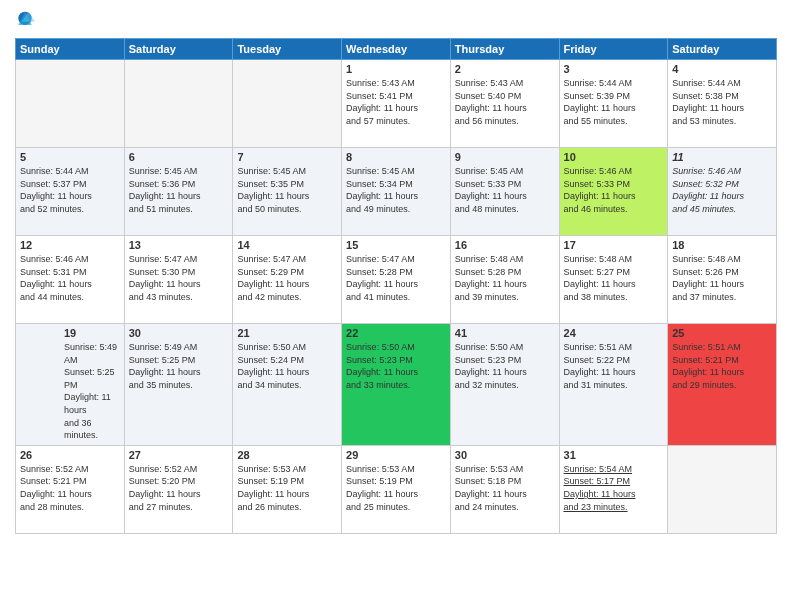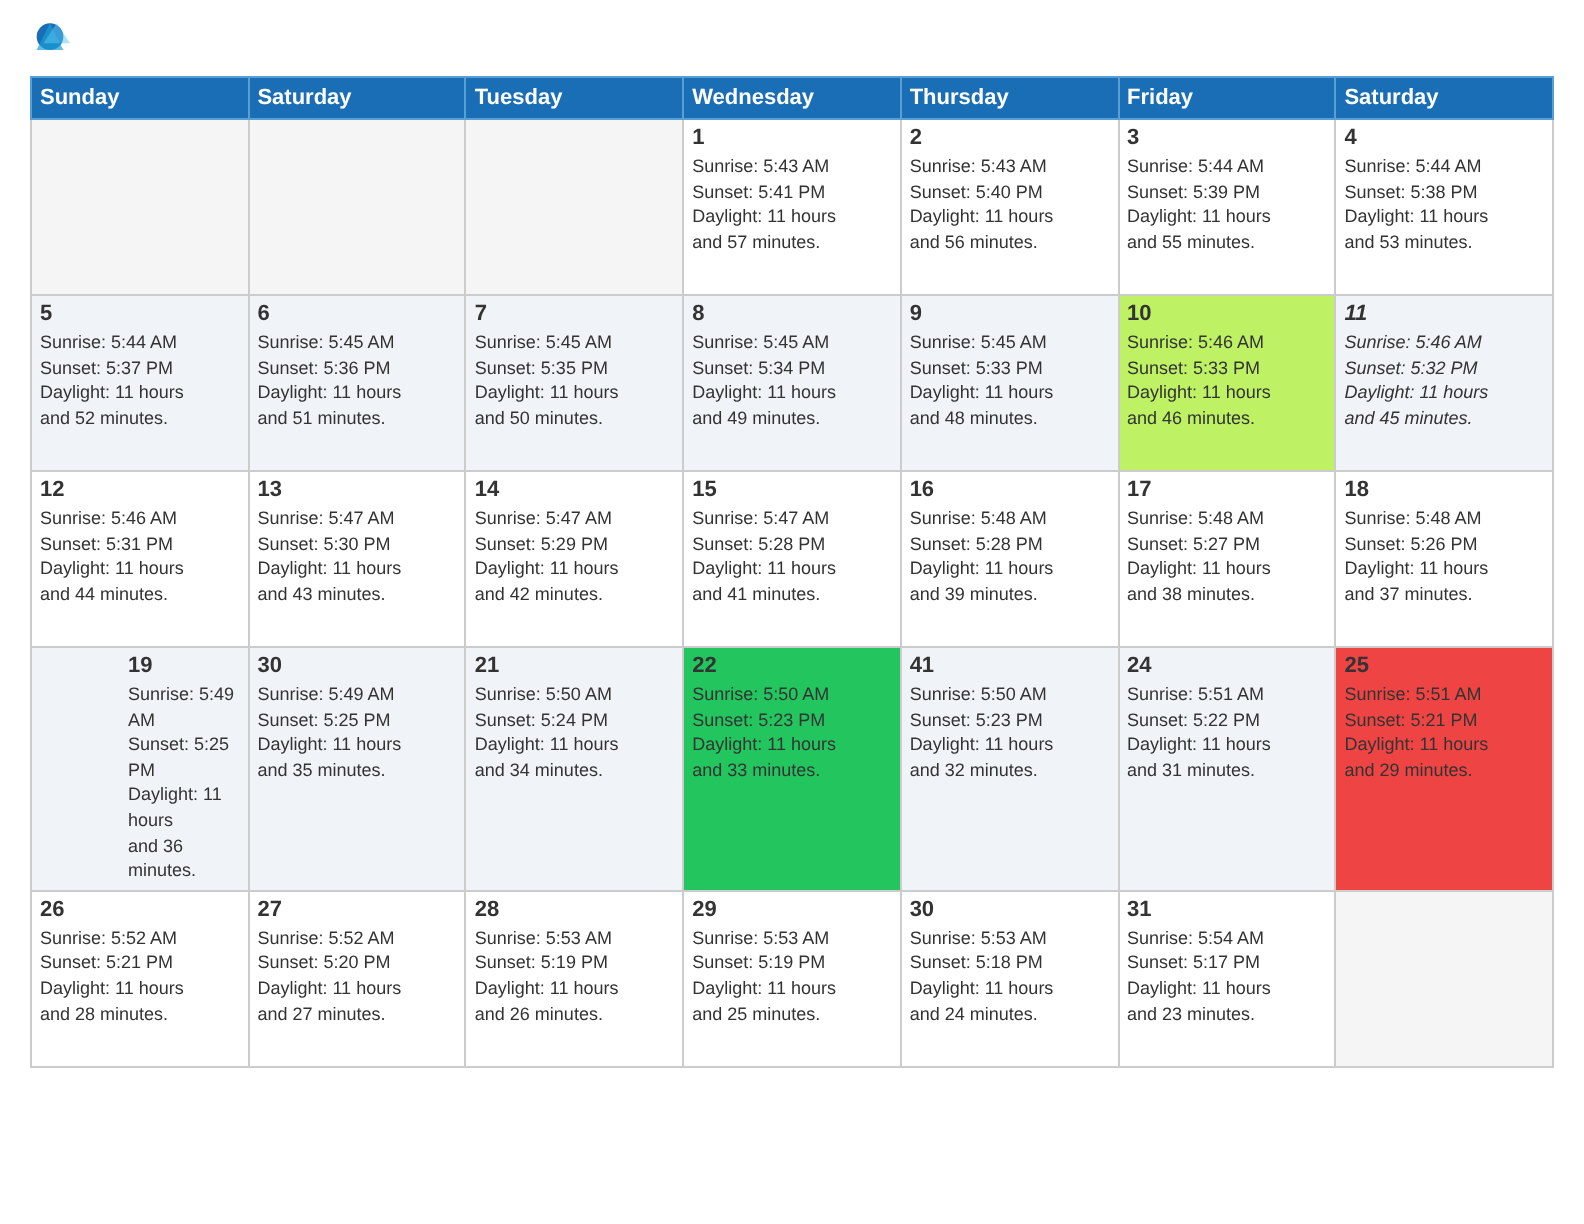--- a/index.html
+++ b/index.html
@@ -348,21 +348,21 @@
           </td>
           <td>
             <div class="day-number">30</div>
             <div class="day-info" style="white-space: pre-line;">Sunrise: 5:53 AM
 Sunset: 5:18 PM
 Daylight: 11 hours
 and 24 minutes.</div>
           </td>
           <td>
             <div class="day-number">31</div>
-            <div class="day-info" style="white-space: pre-line;">Sunrise: 5:54 AM
+            <div class="day-info" style="white-space: pre-line; text-decoration: underline;">Sunrise: 5:54 AM
 Sunset: 5:17 PM
 Daylight: 11 hours
 and 23 minutes.</div>
           </td>
           <td class="empty" style="background-color: rgb(245, 245, 245);"></td>
         </tr>
       </tbody>
   </table>
 </div>
 

